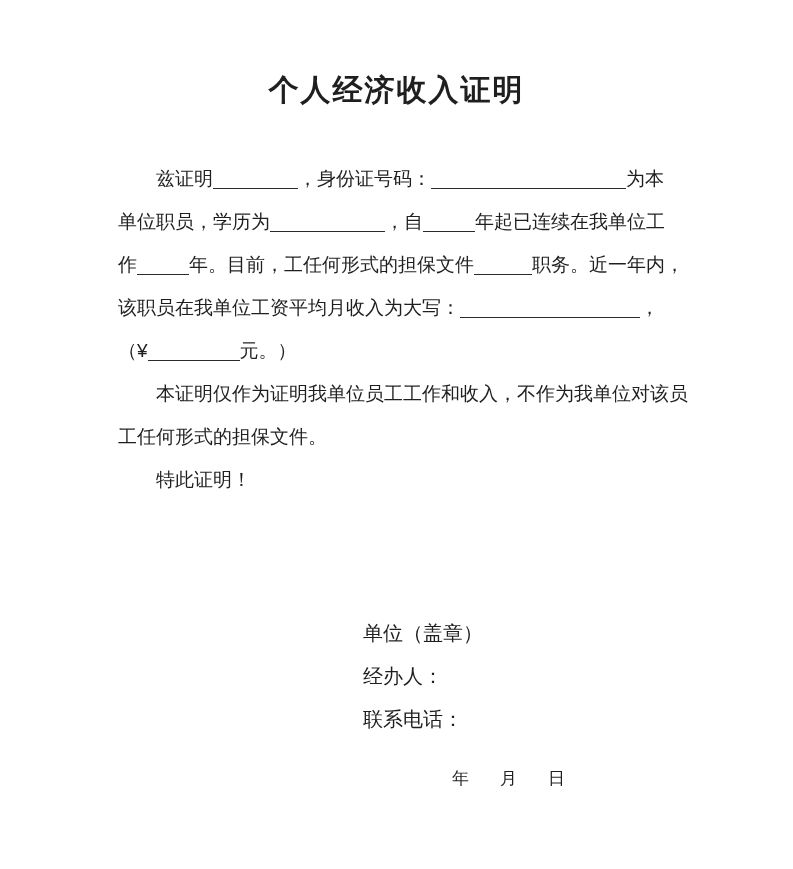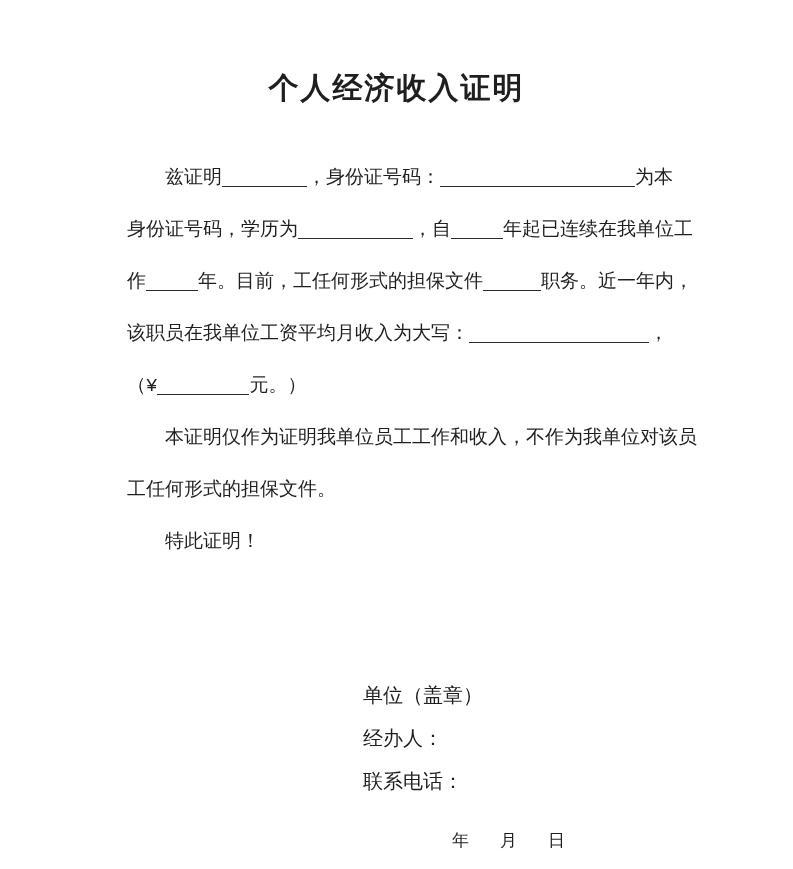--- a/index.html
+++ b/index.html
@@ -1,30 +1,30 @@
 <!DOCTYPE html>
 <html><head>
 <meta charset="utf-8">
 <style>
   html,body{margin:0;padding:0;background:#ffffff;}
   .page{
     width:793px;height:869px;background:#ffffff;overflow:hidden;
-    font-family:Liberation Mono, monospace;
+    font-family:Liberation Sans, sans-serif;
     color:#1f1f1f;position:relative;box-sizing:border-box;
   }
   .doc-title{
     margin:0;padding-top:72px;line-height:36px;
     font-size:30px;font-weight:700;text-align:center;
     letter-spacing:2px;
   }
   .content{
     margin:49px 110px 0 118px;
     font-size:19px;line-height:43px;
   }
-  p.line{margin:9px;white-space:nowrap;}
+  p.line{margin:0;white-space:nowrap;}
   .indent{text-indent:38px;}
   .blank{
     display:inline-block;height:1em;
     border-bottom:1px solid #2b2b2b;
     vertical-align:-4px;
   }
   .footer-block{
     margin-top:111px;margin-left:245px;
     font-size:20px;line-height:43px;
   }
@@ -39,21 +39,21 @@
 <body>
 
 <div class="page">
 
   <h1 class="doc-title">个人经济收入证明</h1>
 
   <div class="content">
 
     <p class="line indent"><span>兹证明</span><span class="blank" style="width:85px"></span><span>，身份证号码：</span><span class="blank" style="width:195px"></span><span>为本</span></p>
 
-    <p class="line"><span>身份证号码，学历为</span><span class="blank" style="width:115px"></span><span>，自</span><span class="blank" style="width:52px"></span><span>年起已连续在我单位工</span></p>
+    <p class="line"><span>单位职员，学历为</span><span class="blank" style="width:115px"></span><span>，自</span><span class="blank" style="width:52px"></span><span>年起已连续在我单位工</span></p>
 
     <p class="line"><span>作</span><span class="blank" style="width:52px"></span><span>年。目前，工任何形式的担保文件</span><span class="blank" style="width:58px"></span><span>职务。近一年内，</span></p>
 
     <p class="line"><span>该职员在我单位工资平均月收入为大写：</span><span class="blank" style="width:180px"></span><span>，</span></p>
 
     <p class="line"><span>（¥</span><span class="blank" style="width:92px"></span><span>元。）</span></p>
 
     <p class="line indent">本证明仅作为证明我单位员工工作和收入，不作为我单位对该员</p>
     <p class="line">工任何形式的担保文件。</p>
     <p class="line indent">特此证明！</p>

